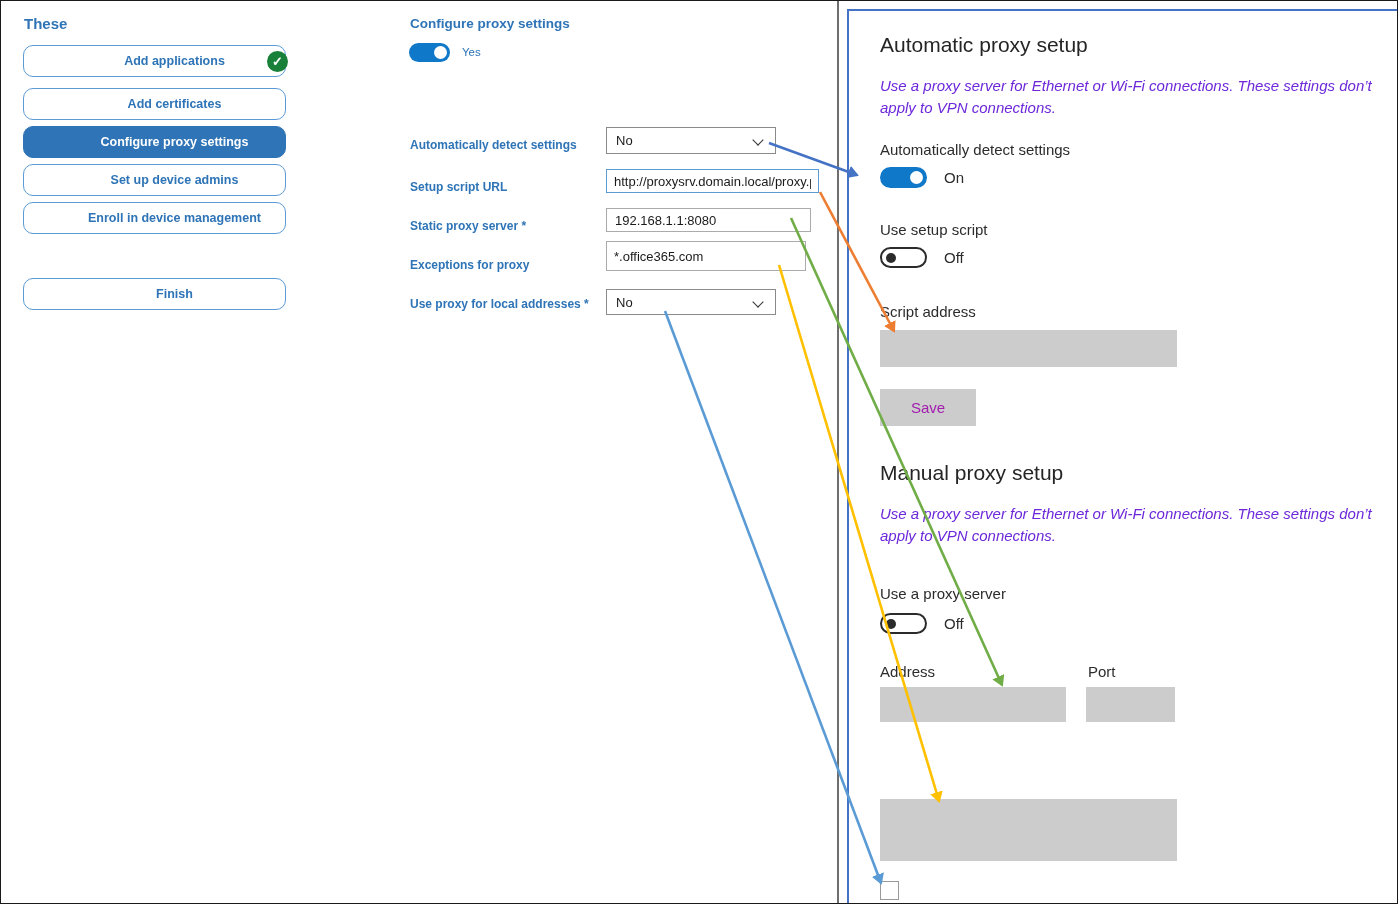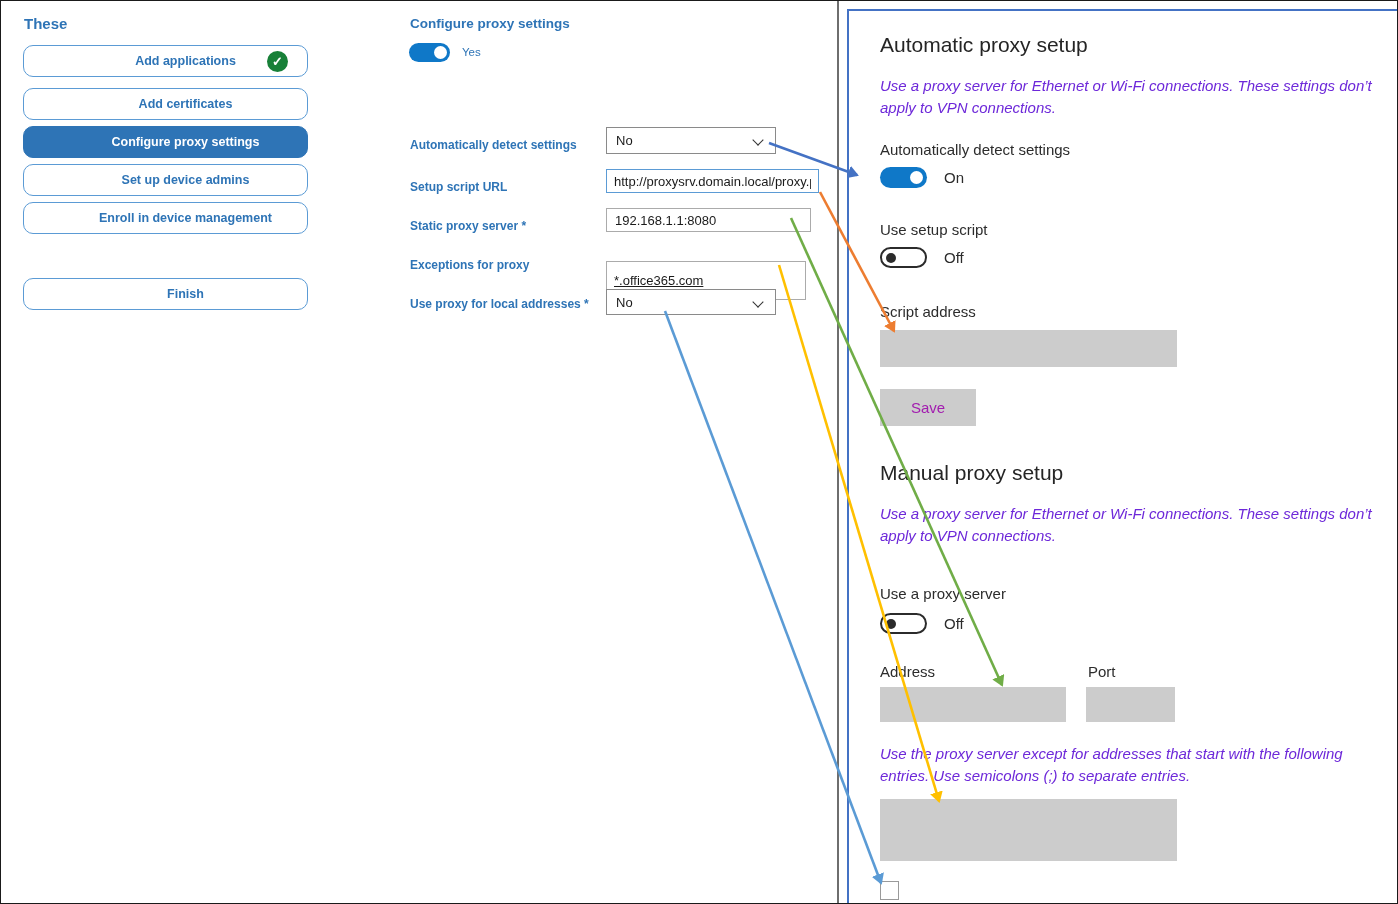--- a/index.html
+++ b/index.html
@@ -9,21 +9,21 @@
     position:relative; width:1398px; height:904px;
     background:#fff; border:1px solid #1a1a1a; overflow:hidden;
   }
 
   
   .steps-title {
     position:absolute; left:23px; top:14px;
     font-size:15px; font-weight:bold; color:#2e74b6;
   }
   .step-btn {
-    position:absolute; left:22px; width:285px; height:32px;
+    position:absolute; left:22px; width:263px; height:32px;
     border:1px solid #5b9bd5; border-radius:10px; background:#fff;
     color:#2e74b6; font-size:12.5px; font-weight:600;
     display:flex; align-items:center; justify-content:center;
     cursor:pointer;
     padding-left:40px;
   }
   .step-btn.active { background:#2e74b6; border-color:#2e74b6; color:#fff; }
   .check-badge {
     position:absolute; left:243px; top:5px; width:21px; height:21px;
     border-radius:50%; background:#188038; color:#fff;
@@ -146,21 +146,21 @@
     <span class="chev"></span>
   </div>
 
   <div class="f-label" style="top:179px">Setup script URL</div>
   <input class="f-input focused" style="top: 168px; width: 213px;" value="http://proxysrv.domain.local/proxy.pa">
 
   <div class="f-label" style="top:218px">Static proxy server *</div>
   <input class="f-input" style="top: 207px; width: 205px; padding-left: 8px;" value="192.168.1.1:8080">
 
   <div class="f-label" style="top:257px">Exceptions for proxy</div>
-  <input class="f-input" style="top: 260px; width: 200px; height: 39px; text-decoration: underline;" value="*.office365.com">
+  <input class="f-input" style="top: 240px; width: 200px; height: 30px;" value="*.office365.com">
 
   <div class="f-label" style="top:296px">Use proxy for local addresses *</div>
   <div class="f-select" style="top:288px;height:26px">
     <span>No</span>
     <span class="chev"></span>
   </div>
 
   <div class="v-divider"></div>
 
   <div class="settings-panel">
@@ -192,21 +192,20 @@
     <div class="toggle-lg off" style="top:602px">
         <span class="knob"></span>
       </div>
     <div class="toggle-state" style="top:604px">Off</div>
 
     <div class="sp-lbl" style="top:652px">Address</div>
     <div class="sp-lbl" style="top:652px;left:239px">Port</div>
     <div class="gray-box" style="top:676px;width:186px;height:35px"></div>
     <div class="gray-box" style="top:676px;left:237px;width:89px;height:35px"></div>
 
-    <div class="sp-p" style="top:732px;width:475px">Use the proxy server except for addresses that start with the following entries. Use semicolons (;) to separate entries.</div>
     <div class="gray-box" style="top:788px;width:297px;height:62px"></div>
 
     <div class="cbx" style="top:870px"></div>
   </div>
 
   <svg id="arrow-layer" viewBox="0 0 1398 904">
       <defs>
         <marker id="ah0" markerUnits="userSpaceOnUse" markerWidth="13" markerHeight="13" refX="9" refY="6.5" orient="auto">
           <path d="M0,0 L11,6.5 L0,13 z" fill="#4472C4"></path>
         </marker>

